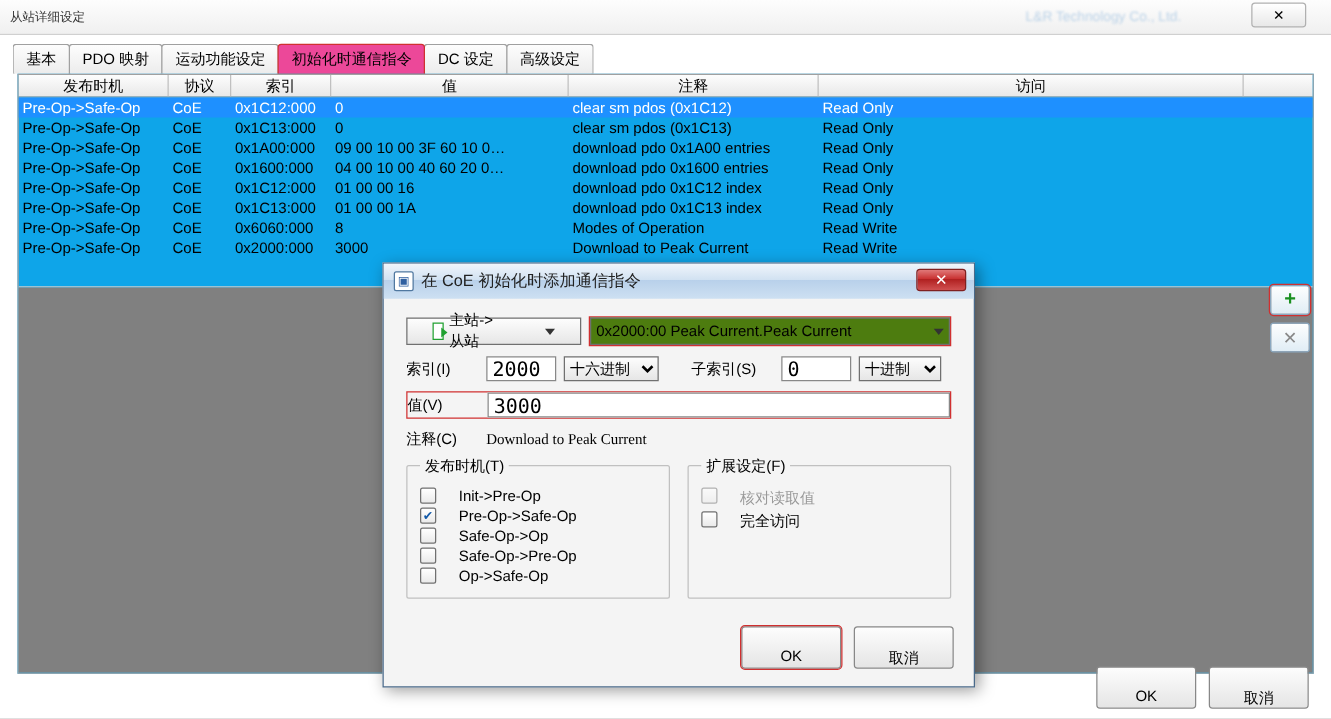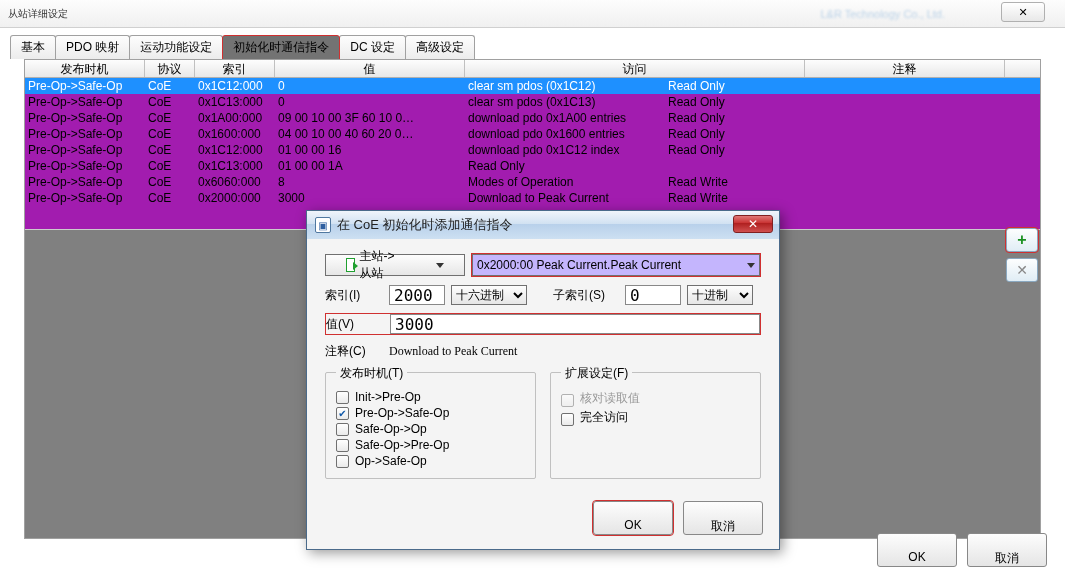--- a/index.html
+++ b/index.html
@@ -5,24 +5,24 @@
 * { box-sizing: border-box; margin: 0; padding: 0; font-family: "Microsoft YaHei", "SimSun", Arial, sans-serif; }
 body { background: #fff; width: 1065px; height: 575px; position: relative; overflow: hidden; }
 
 .titlebar { height: 28px; display: flex; align-items: center; padding: 0 8px; background: linear-gradient(#fdfdfd,#f0f0f0); border-bottom: 1px solid #d0d0d0; position: relative;}
 .titlebar .title { font-size: 10px; color: #333; }
 .titlebar .faded { position:absolute; right:120px; color:#bcd3e8; font-size:11px; filter: blur(1px); }
 .close-pill { position: absolute; right: 20px; top: 2px; width: 44px; height: 20px; border:1px solid #b0b0b0; border-radius: 3px; display:flex; align-items:center; justify-content:center; background:linear-gradient(#fff,#e8e8e8); font-size:11px; cursor:pointer;}
 
 .tab-row { display: flex; padding: 6px 18px 0 10px; gap: 0; align-items: flex-end; }
 .tab { border: 1px solid #a0a0a0; border-bottom: none; padding: 3px 10px; font-size: 12px; background: linear-gradient(#fdfdfd,#ececec); border-radius: 3px 3px 0 0; margin-right:-1px; cursor:pointer; }
-.tab.active { background: #737373; position: relative; top:1px; }
+.tab.active { background: #ec4899; position: relative; top:1px; }
 .tab.hl { border: 1px solid #d03030; }
 
-.content-frame { margin: 0 24px; border: 1px solid #a0a0a0; height: 480px; position: relative; background:#a21caf; }
+.content-frame { margin: 0 14px; border: 1px solid #a0a0a0; height: 480px; position: relative; background:#0ea5e9; }
 
 .table-area { position:relative; height: 170px; border-bottom: 1px solid #ccc; }
 .thead { display:flex; background: linear-gradient(#fdfdfd,#e8e8e8); border-bottom:1px solid #b0b0b0; height:18px; }
 .th { font-size:12px; text-align:center; border-right:1px solid #c0c0c0; line-height:18px; white-space: nowrap; overflow:hidden;}
 .tbody { font-family: "SimSun", monospace; font-size:12px; }
 .tr { display:flex; height:16px; line-height:16px; white-space: nowrap; }
 .tr.sel { background:#1e90ff; color:#fff; }
 .td { padding-left:3px; overflow:hidden; white-space:nowrap; }
 .c0{width:120px;} .c1{width:50px;} .c2{width:80px;} .c3{width:190px;} .c4{width:200px;} .c5{width:340px;}
 
@@ -44,33 +44,33 @@
 .popup .p-title { font-size:13px; color:#222; }
 .popup .p-close { position:absolute; right:6px; top:4px; width:40px;height:18px; background:linear-gradient(#e07878,#c83030 45%,#b02020 46%,#d05050); border:1px solid #802020; border-radius:3px; color:#fff; display:flex;align-items:center;justify-content:center;font-size:12px; cursor:pointer;}
 .p-body { padding: 14px 18px; font-size:12px; }
 .p-row { display:flex; align-items:center; margin-bottom:8px; gap:6px; }
 .p-label { width:58px; }
 .p-input { border:1px solid #888; background:#fff; height:20px; padding:0 4px; font-size:16px; font-family: "SimSun", monospace;}
 .p-select { border:1px solid #707070; background:linear-gradient(#fdfdfd,#e6e6e6); height:20px; font-size:12px; font-family: "SimSun", monospace; cursor:pointer;}
 .hlred { border:1px solid #d03030 !important; padding:0px; }
 .fieldset { border:1px solid #c0c0c0; border-radius:2px; padding: 6px 10px 8px 10px; margin-top:4px; }
 .fieldset .legend { font-size:12px; position:relative; top:-14px; background:#f4f4f4; display:inline-block; padding:0 4px; }
-.chk-row { display:flex; align-items:flex-end; gap:6px; margin: 2px 0; font-family:"SimSun",monospace; font-size:12px;}
+.chk-row { display:flex; align-items:flex-start; gap:18px; margin: 2px 0; font-family:"SimSun",monospace; font-size:12px;}
 .chk { width:13px;height:13px;border:1px solid #707070;border-radius:2px;background:linear-gradient(#fff,#eaeaea);display:inline-flex;align-items:center;justify-content:center;font-size:10px;color:#1058a8; cursor:pointer;}
 .chk.disabled { opacity:.5; cursor:default;}
 .two-col { display:flex; gap:14px; }
 .p-footer { display:flex; justify-content:flex-end; gap:10px; padding:8px 16px 14px; }
 .p-footer .win-btn.hl { outline:1px solid #d03030; }
 
 .station-sel { display:flex;align-items:center;border:1px solid #707070;background:linear-gradient(#fdfdfd,#e6e6e6);height:22px;padding:0 20px;width:140px;justify-content:space-between;font-family:"SimSun";cursor:pointer;gap:40px;}
 .station-sel .ic { width:14px;height:14px;background:#fff;border:1px solid #20a030;display:inline-block;margin-right:4px; position:relative;}
 .station-sel .ic:after{content:"";position:absolute;right:-4px;top:3px;border-left:5px solid #20a030;border-top:4px solid transparent;border-bottom:4px solid transparent;}
 .caret { width:0;height:0;border-left:4px solid transparent;border-right:4px solid transparent;border-top:5px solid #333;display:inline-block;}
 
-.big-drop { border:1px solid #707070; background:#c4b5fd; height:22px; flex:1; display:flex;align-items:center;justify-content:space-between;padding:0 4px;font-family:"SimSun";cursor:pointer;}
+.big-drop { border:1px solid #707070; background:#4d7c0f; height:22px; flex:1; display:flex;align-items:center;justify-content:space-between;padding:0 4px;font-family:"SimSun";cursor:pointer;}
 </style>
 </head>
 <body>
 
 <div class="titlebar">
   <span class="title">从站详细设定</span>
   <span class="faded">L&amp;R Technology Co., Ltd.</span>
   <div class="close-pill">
       <span>✕</span>
     </div>
@@ -85,22 +85,22 @@
     <div class="tab">高级设定</div>
   </div>
 
 <div class="content-frame">
   <div class="table-area">
     <div class="thead" id="thead">
         <div class="th c0">发布时机</div>
         <div class="th c1">协议</div>
         <div class="th c2">索引</div>
         <div class="th c3">值</div>
+        <div class="th c4">注释</div>
         <div class="th c5">访问</div>
-        <div class="th c4">注释</div>
       </div>
     <div class="tbody" id="tbody">
         <div class="tr sel">
           <div class="td c0">Pre-Op-&gt;Safe-Op</div>
           <div class="td c1">CoE</div>
           <div class="td c2">0x1C12:000</div>
           <div class="td c3">0</div>
           <div class="td c4">clear sm pdos (0x1C12)</div>
           <div class="td c5">Read Only</div>
         </div>
@@ -134,20 +134,21 @@
           <div class="td c2">0x1C12:000</div>
           <div class="td c3">01 00 00 16</div>
           <div class="td c4">download pdo 0x1C12 index</div>
           <div class="td c5">Read Only</div>
         </div>
         <div class="tr">
           <div class="td c0">Pre-Op-&gt;Safe-Op</div>
           <div class="td c1">CoE</div>
           <div class="td c2">0x1C13:000</div>
           <div class="td c3">01 00 00 1A</div>
+          <div class="td c4">download pdo 0x1C13 index</div>
           <div class="td c5">Read Only</div>
         </div>
         <div class="tr">
           <div class="td c0">Pre-Op-&gt;Safe-Op</div>
           <div class="td c1">CoE</div>
           <div class="td c2">0x6060:000</div>
           <div class="td c3">8</div>
           <div class="td c4">Modes of Operation</div>
           <div class="td c5">Read Write</div>
         </div>

